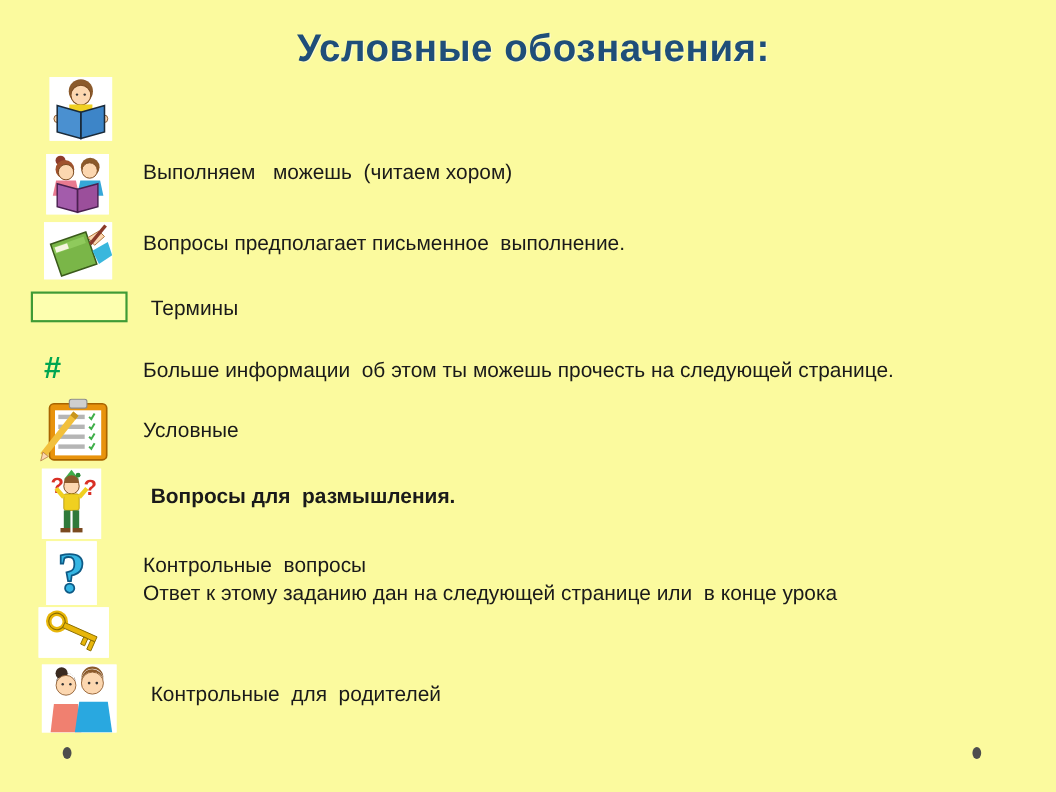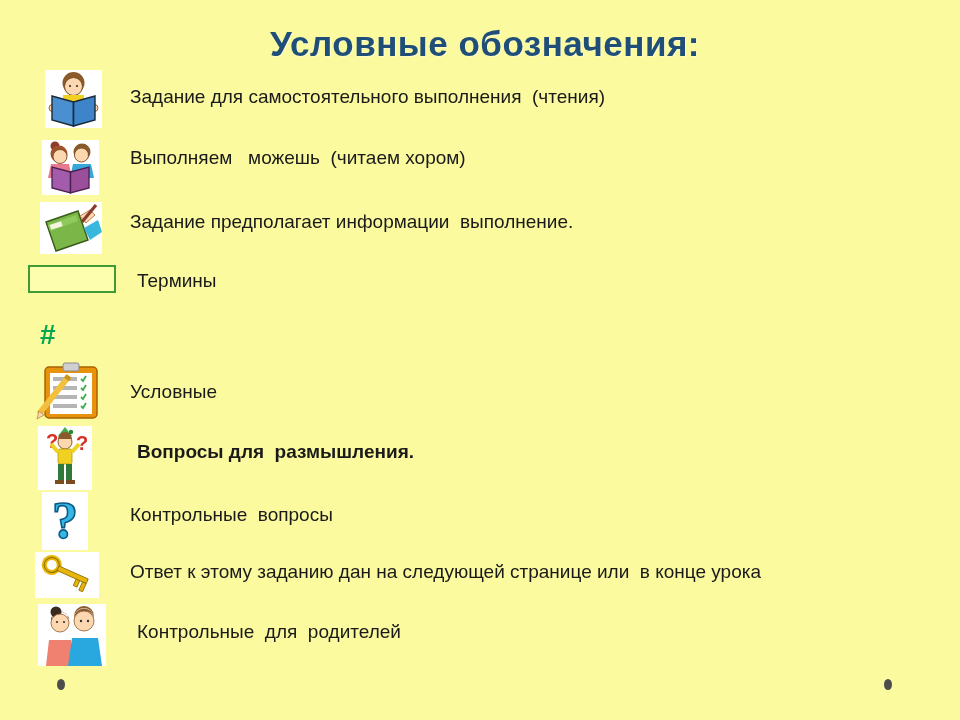--- a/index.html
+++ b/index.html
@@ -48,21 +48,20 @@
     <circle cx="28.5" cy="16.5" r="9" fill="#fcd7b0" stroke="#7a4a20" stroke-width="1"></circle>
     <circle cx="25" cy="16" r="1.1" fill="#333"></circle>
       <circle cx="32" cy="16" r="1.1" fill="#333"></circle>
     <rect x="18" y="25" width="21" height="9" fill="#f0d020"></rect>
     <circle cx="7.5" cy="38" r="3.5" fill="#fcd7b0" stroke="#7a4a20" stroke-width=".8"></circle>
     <circle cx="49.5" cy="38" r="3.5" fill="#fcd7b0" stroke="#7a4a20" stroke-width=".8"></circle>
     <polygon points="28.5,32 7,26 7,50 28.5,56" fill="#4a90d0" stroke="#1a2a3a" stroke-width="1.4"></polygon>
     <polygon points="28.5,32 50,26 50,50 28.5,56" fill="#3d85c8" stroke="#1a2a3a" stroke-width="1.4"></polygon>
     <line x1="28.5" y1="32" x2="28.5" y2="56" stroke="#1a2a3a" stroke-width="1.2"></line>
   </svg>
-  <div class="item-text" style="top:86px;">Задание для самостоятельного выполнения  (чтения)</div>
 
   <svg class="icon icon-card" style="left:42px;top:140px;" width="57" height="55" viewBox="0 0 57 55">
     <rect x="0" y="0" width="57" height="55" fill="#ffffff"></rect>
     <circle cx="13" cy="6" r="4.5" fill="#8d3b2a"></circle>
     <circle cx="17" cy="14" r="8.5" fill="#a0522d"></circle>
     <circle cx="18" cy="16.5" r="7" fill="#fcd7b0" stroke="#7a4a20" stroke-width=".9"></circle>
     <polygon points="6,38 30,38 27,24 9,24" fill="#e87a90"></polygon>
     <circle cx="40" cy="12" r="8.5" fill="#8b5a2b"></circle>
     <circle cx="39.5" cy="15" r="7" fill="#fcd7b0" stroke="#7a4a20" stroke-width=".9"></circle>
     <polygon points="28,38 52,38 49,24 31,24" fill="#36a7d8"></polygon>
@@ -74,26 +73,27 @@
 
   <svg class="icon icon-card" style="left:40px;top:202px;" width="62" height="52" viewBox="0 0 62 52">
     <rect x="0" y="0" width="62" height="52" fill="#ffffff"></rect>
     <polygon points="6,20 38,9 48,38 16,49" fill="#7ab648" stroke="#3a5a1a" stroke-width="1.4"></polygon>
     <polygon points="8,23 36,13 38,19 10,29" fill="#8fca5c"></polygon>
     <rect x="10" y="21" width="12" height="5" fill="#f5f5e0" transform="rotate(-19 16 23)"></rect>
     <polygon points="40,14 50,8 55,13 46,21" fill="#fcd7b0" stroke="#b07840" stroke-width=".9"></polygon>
     <line x1="56" y1="3" x2="42" y2="20" stroke="#8a3a2a" stroke-width="3.2"></line>
     <polygon points="44,26 58,18 62,30 50,38" fill="#39b7dd"></polygon>
   </svg>
-  <div class="item-text" style="top:211px;">Задание предполагает информации  выполнение.</div>
+  <div class="item-text" style="top:211px;">Вопросы предполагает письменное  выполнение.</div>
 
   <div class="terms-box"></div>
   <div class="item-text" style="top:270px;left:137px;">Термины</div>
 
   <div class="hash">#</div>
+  <div class="item-text" style="top:327px;">Больше информации  об этом ты можешь прочесть на следующей странице.</div>
 
   <svg class="icon" style="left:35px;top:362px;" width="72" height="58" viewBox="0 0 72 58">
     <rect x="10" y="5" width="52" height="51" rx="4" fill="#e8930c" stroke="#a86400" stroke-width="1.5"></rect>
     <rect x="15" y="11" width="42" height="41" fill="#ffffff"></rect>
     <rect x="28" y="1" width="16" height="8" rx="2" fill="#cfcfcf" stroke="#8a8a8a" stroke-width="1"></rect>
     <g fill="#b5b5b5">
       <rect x="18" y="15" width="24" height="4"></rect>
       <rect x="18" y="24" width="24" height="4"></rect>
       <rect x="18" y="33" width="24" height="4"></rect>
       <rect x="18" y="42" width="24" height="4"></rect>
@@ -137,21 +137,21 @@
   <svg class="icon icon-card" style="left:35px;top:552px;" width="64" height="46" viewBox="0 0 64 46">
     <rect x="0" y="0" width="64" height="46" fill="#ffffff"></rect>
     <g transform="rotate(24 32 23)">
       <circle cx="14" cy="20" r="7.5" fill="none" stroke="#e8b60a" stroke-width="5"></circle>
       <circle cx="14" cy="20" r="7.5" fill="none" stroke="#8a6d00" stroke-width="1"></circle>
       <rect x="21" y="18" width="32" height="5" fill="#e8b60a" stroke="#8a6d00" stroke-width=".8"></rect>
       <rect x="42" y="23" width="4" height="7" fill="#e8b60a" stroke="#8a6d00" stroke-width=".8"></rect>
       <rect x="49" y="23" width="4" height="9" fill="#e8b60a" stroke="#8a6d00" stroke-width=".8"></rect>
     </g>
   </svg>
-  <div class="item-text" style="top:561px;">Ответ к этому заданию дан на следующей странице или  в конце урока</div>
+  <div class="item-text" style="top:529px;">Ответ к этому заданию дан на следующей странице или  в конце урока</div>
 
   <svg class="icon icon-card" style="left:38px;top:604px;" width="68" height="62" viewBox="0 0 68 62">
     <rect x="0" y="0" width="68" height="62" fill="#ffffff"></rect>
     <circle cx="18" cy="8" r="5.5" fill="#3a2a20"></circle>
     <circle cx="22" cy="19" r="9" fill="#fcd7b0" stroke="#9a6a40" stroke-width=".9"></circle>
     <path d="M13,17 a9,9 0 0 1 18,-1 l-2,-5 a9,9 0 0 0 -14,0 z" fill="#3a2a20"></path>
     <circle cx="19" cy="18" r="1.1" fill="#333"></circle>
       <circle cx="26" cy="18" r="1.1" fill="#333"></circle>
     <polygon points="8,62 36,62 33,36 11,36" fill="#f08070"></polygon>
     <circle cx="46" cy="17" r="10" fill="#fcd7b0" stroke="#9a6a40" stroke-width=".9"></circle>

